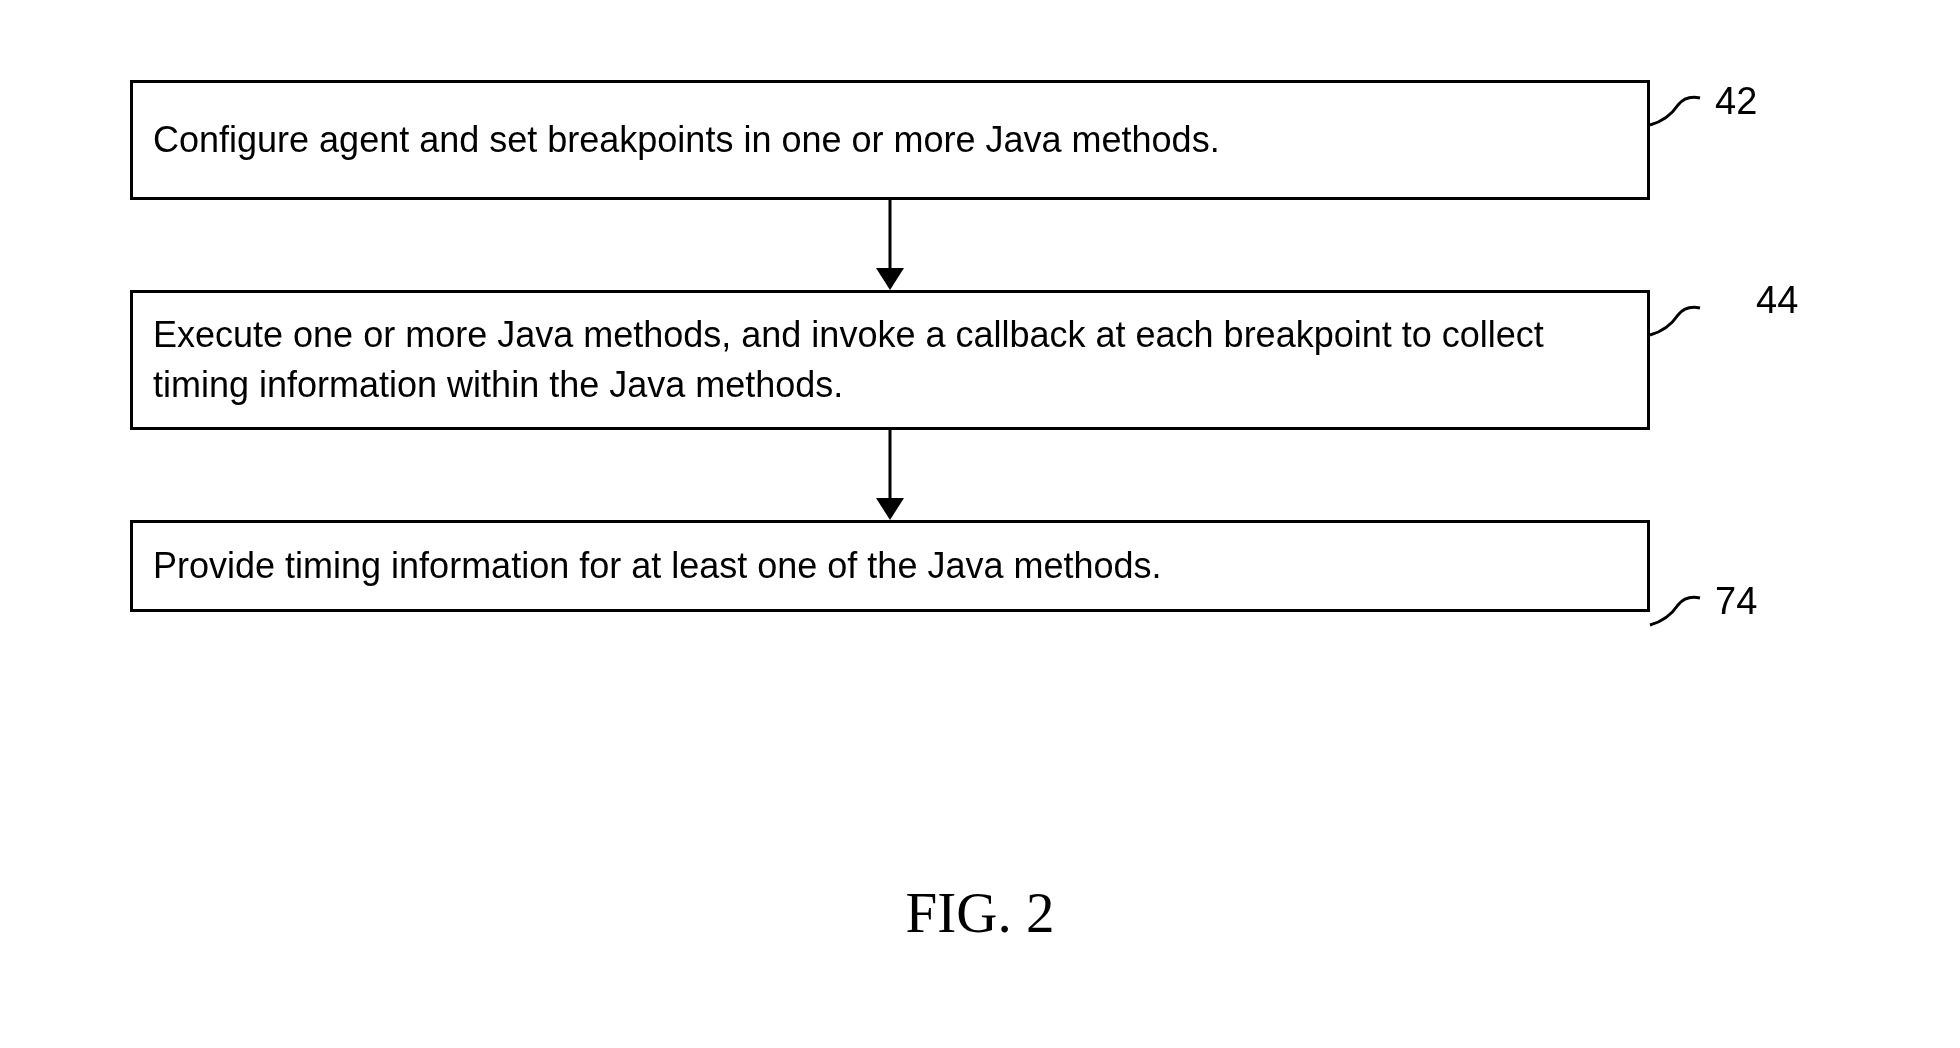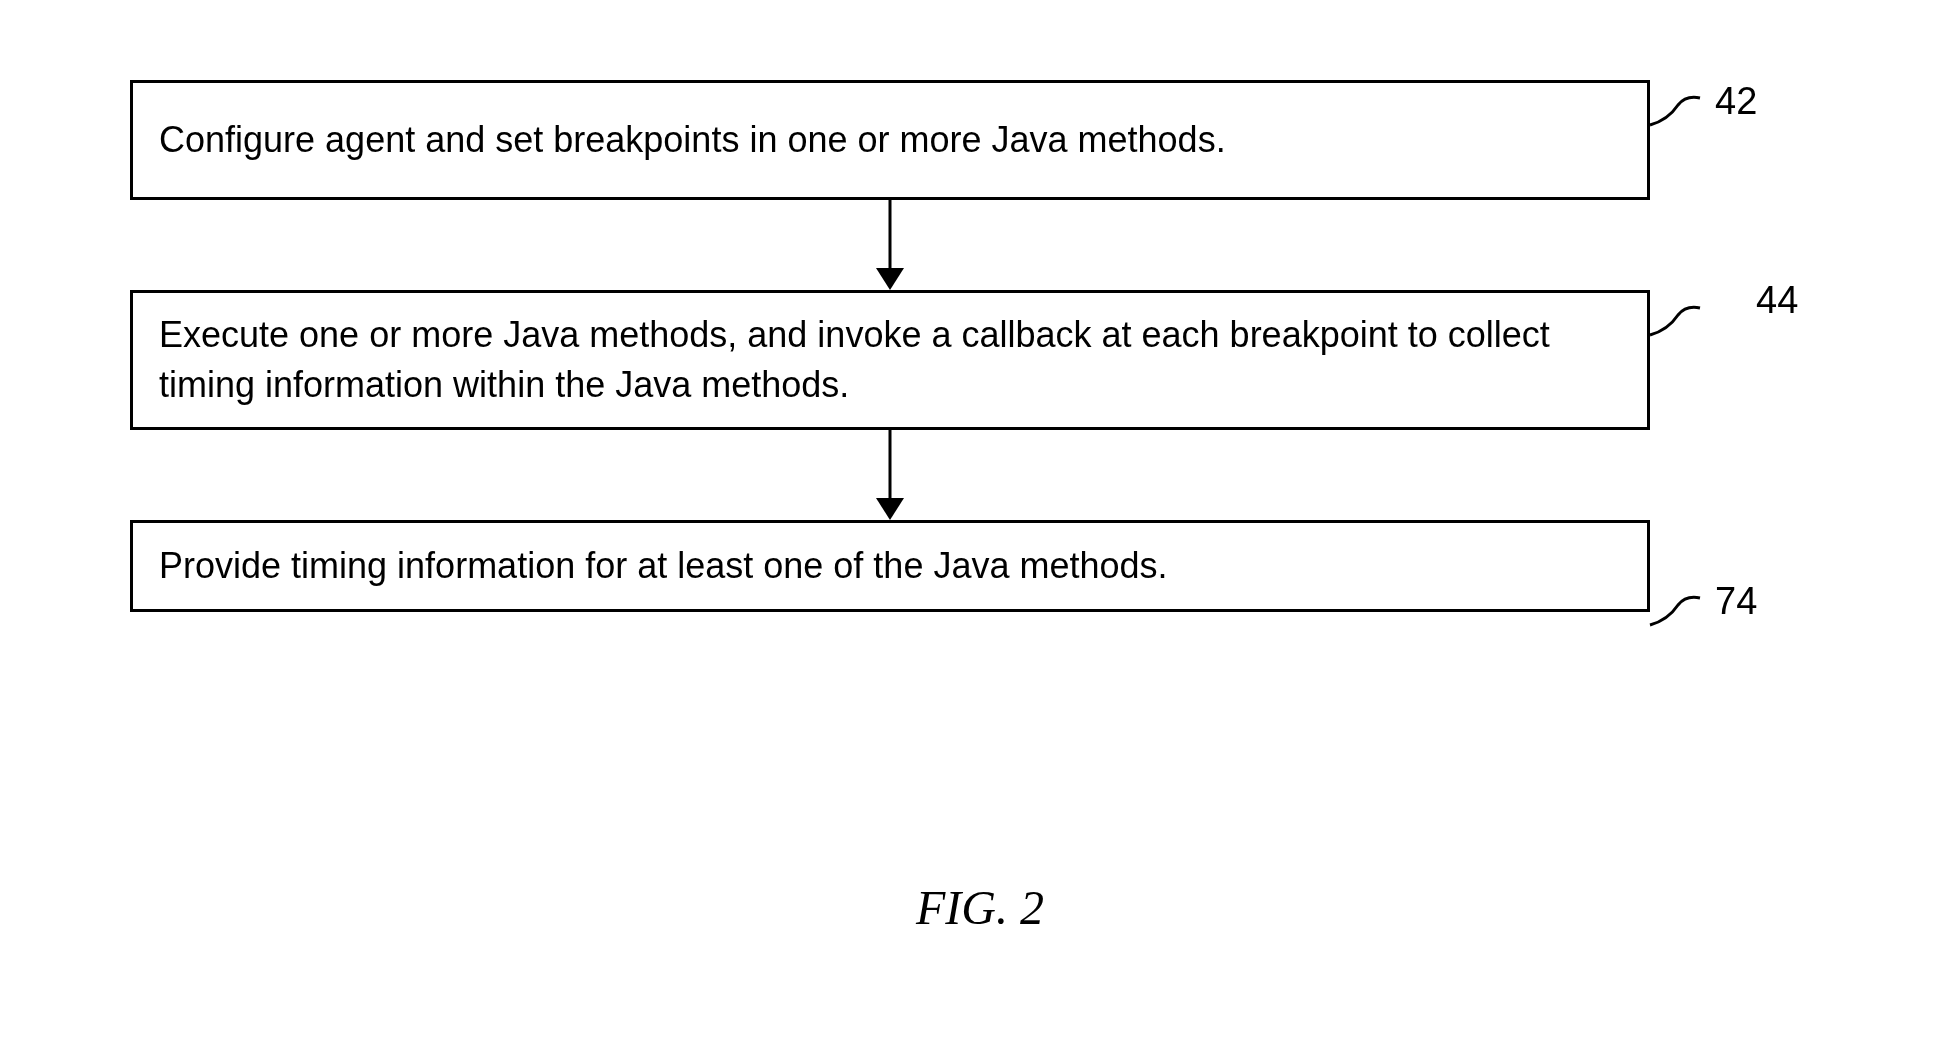--- a/index.html
+++ b/index.html
@@ -12,21 +12,21 @@
       position: relative;
     }
     .flowchart {
       position: absolute;
       left: 130px;
       top: 80px;
       width: 1700px;
     }
     .box {
       border: 3px solid black;
-      padding: 20px 26px;
+      padding: 20px 20px;
       font-size: 36px;
       line-height: 1.4;
       background: white;
       position: relative;
       width: 1520px;
       box-sizing: border-box;
     }
     .box1 {
       height: 120px;
       display: flex;
@@ -73,23 +73,22 @@
       font-family: Arial, sans-serif;
     }
     .ref-curve {
       position: absolute;
     }
     .figure-label {
       position: absolute;
       left: 50%;
       transform: translateX(-50%);
       top: 880px;
-      font-size: 48px;
+      font-size: 57px;
       font-family: 'Times New Roman', Times, serif;
-      font-style: italic;
     }
   </style>
 </head>
 <body>
 
 <div class="flowchart">
 
   <div class="box box1">
     <span>Configure agent and set breakpoints in one or more Java methods.</span>
   </div>

